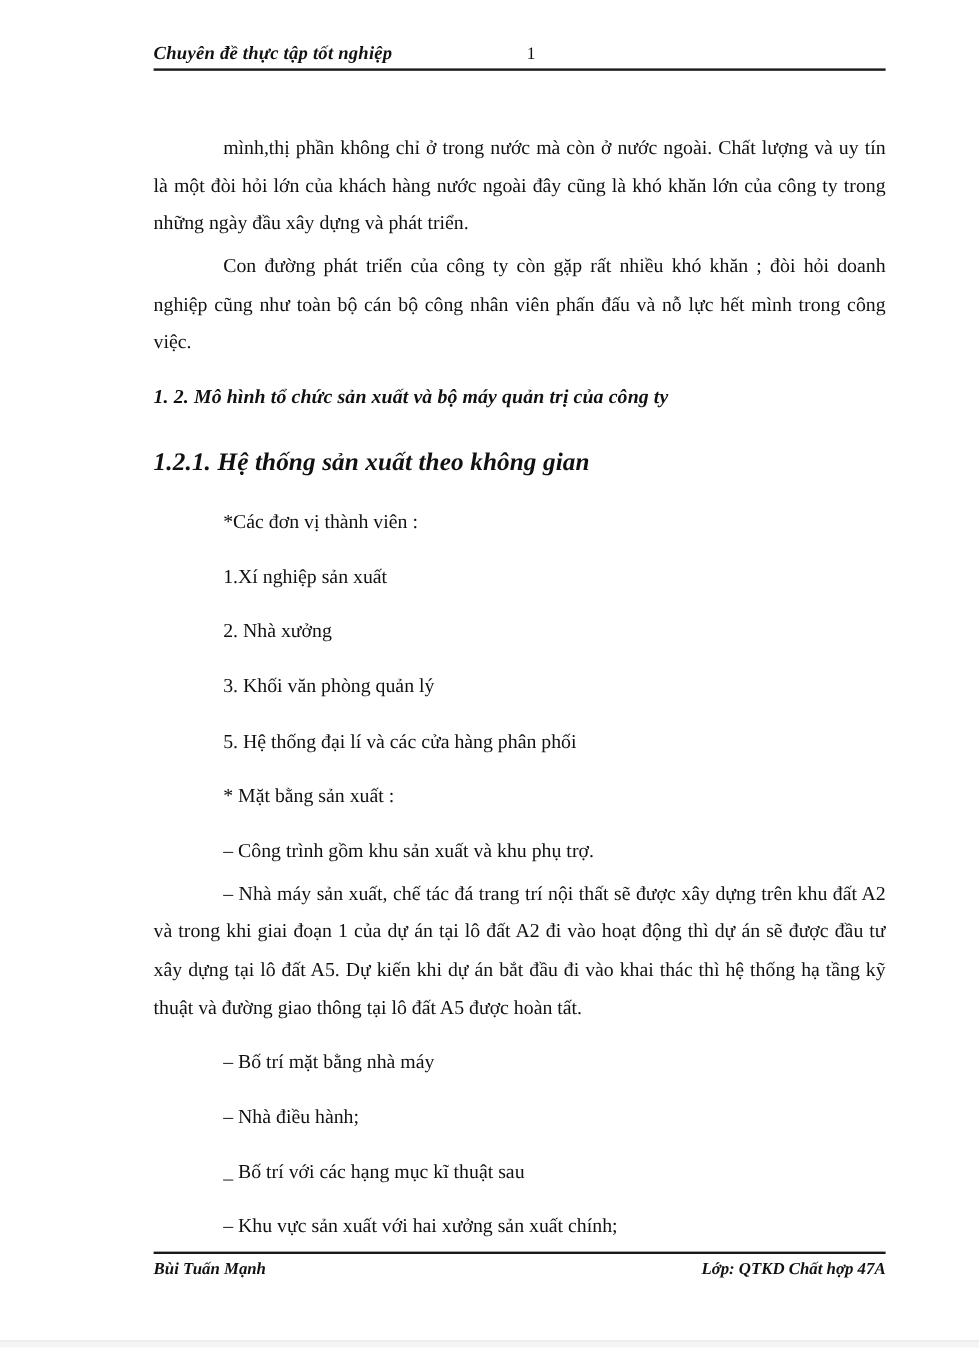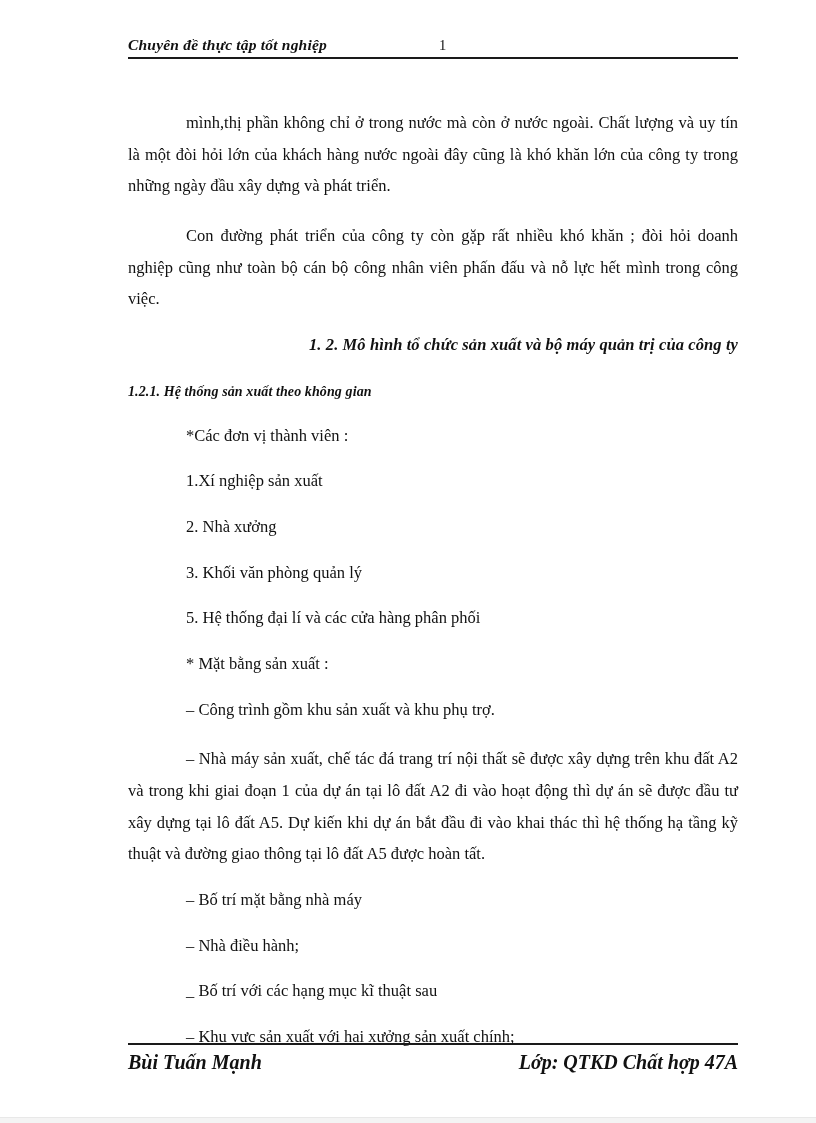--- a/index.html
+++ b/index.html
@@ -67,58 +67,57 @@
     text-justify: inter-word;
     text-indent: 58px;
   }
   .heading-bold {
     font-weight: bold;
     font-style: italic;
     font-size: 16.5px;
     margin: 14px 0 0 0;
     text-indent: 0;
     letter-spacing: 0.1px;
-    text-align: right;
   }
   .heading-bold2 {
     font-weight: bold;
     font-style: italic;
-    font-size: 14px;
+    font-size: 21px;
     margin: 18px 0 0 0;
     text-indent: 0;
     letter-spacing: 0.1px;
   }
   .item {
     margin: 14px 0 0 0;
     text-indent: 58px;
     text-align: left;
   }
   .item.dash {
     text-indent: 58px;
   }
   .para-block {
-    margin-top: 18px;
+    margin-top: 4px;
   }
   .para-block p.just {
     text-indent: 58px;
   }
   
   .footer {
     position: absolute;
     left: 128px;
     top: 1040px;
     width: 610px;
   }
   .footer-line {
     display: flex;
     justify-content: space-between;
     align-items: baseline;
     font-style: italic;
     font-weight: bold;
-    font-size: 20px;
+    font-size: 14px;
     margin-top: 6px;
   }
   .footer-left { white-space: nowrap; }
   .footer-right { white-space: nowrap; }
   .bottom-edge {
     position: absolute;
     left: 0;
     top: 1117px;
     width: 816px;
     height: 6px;

